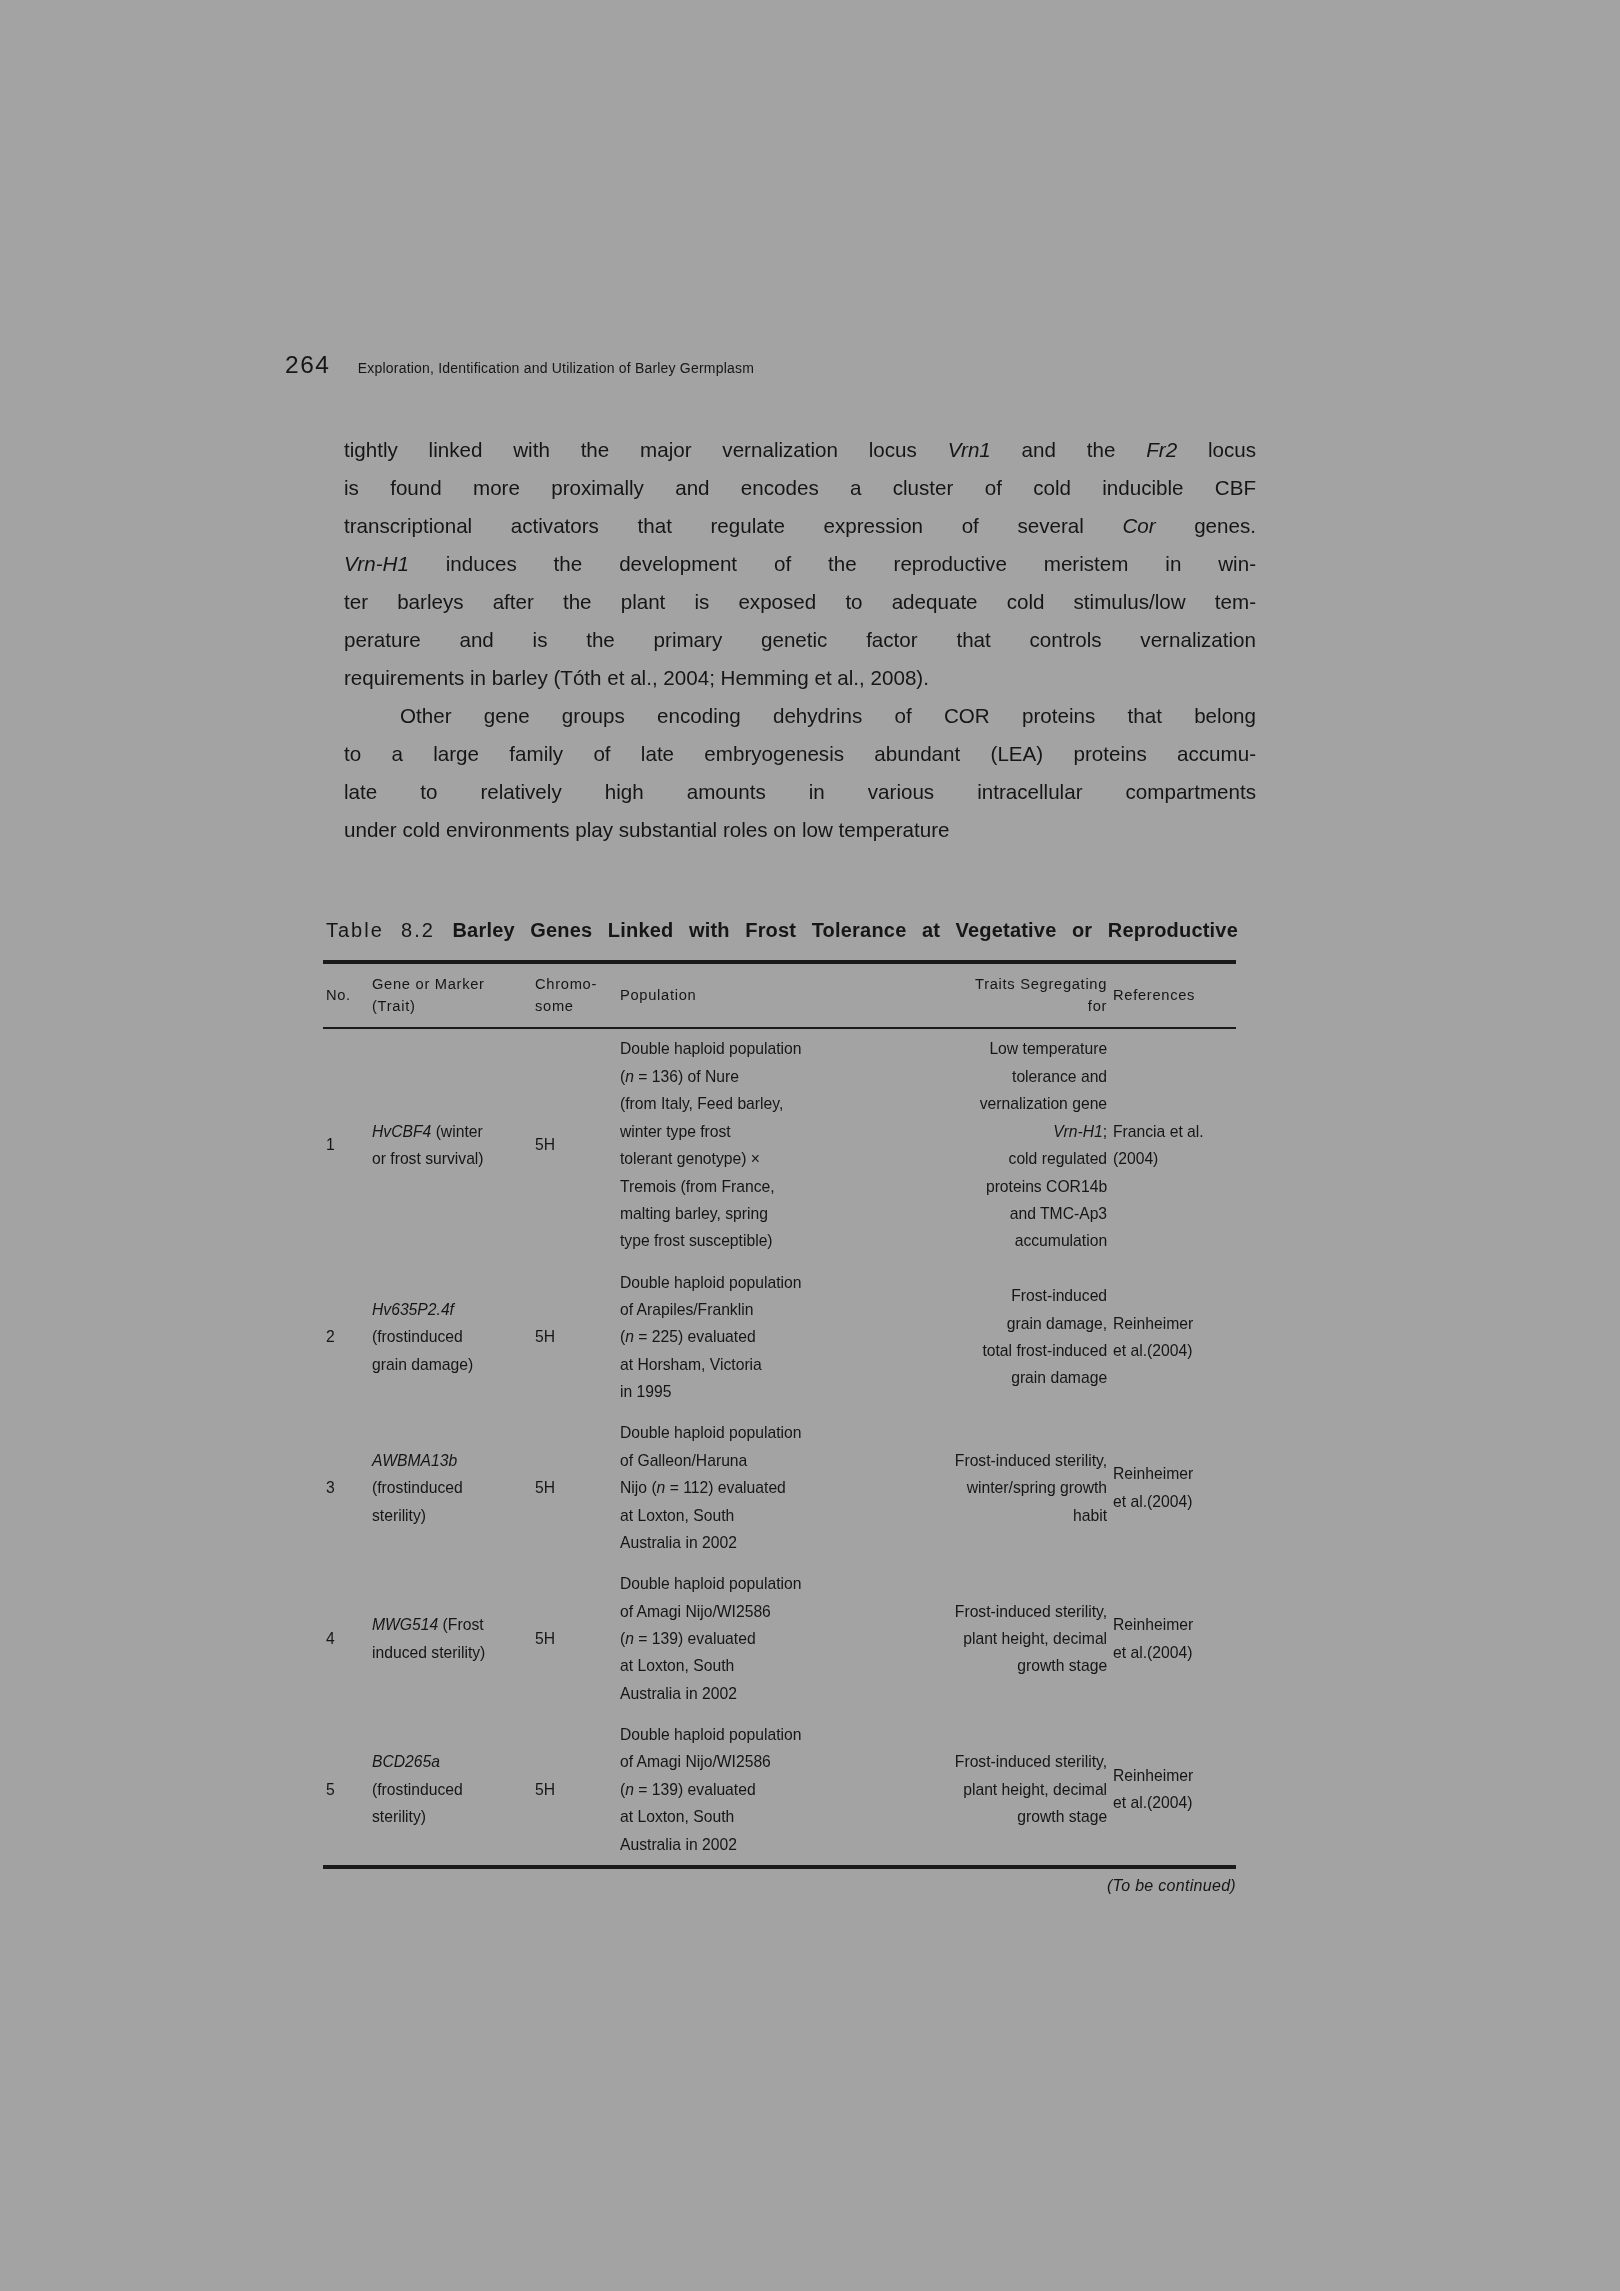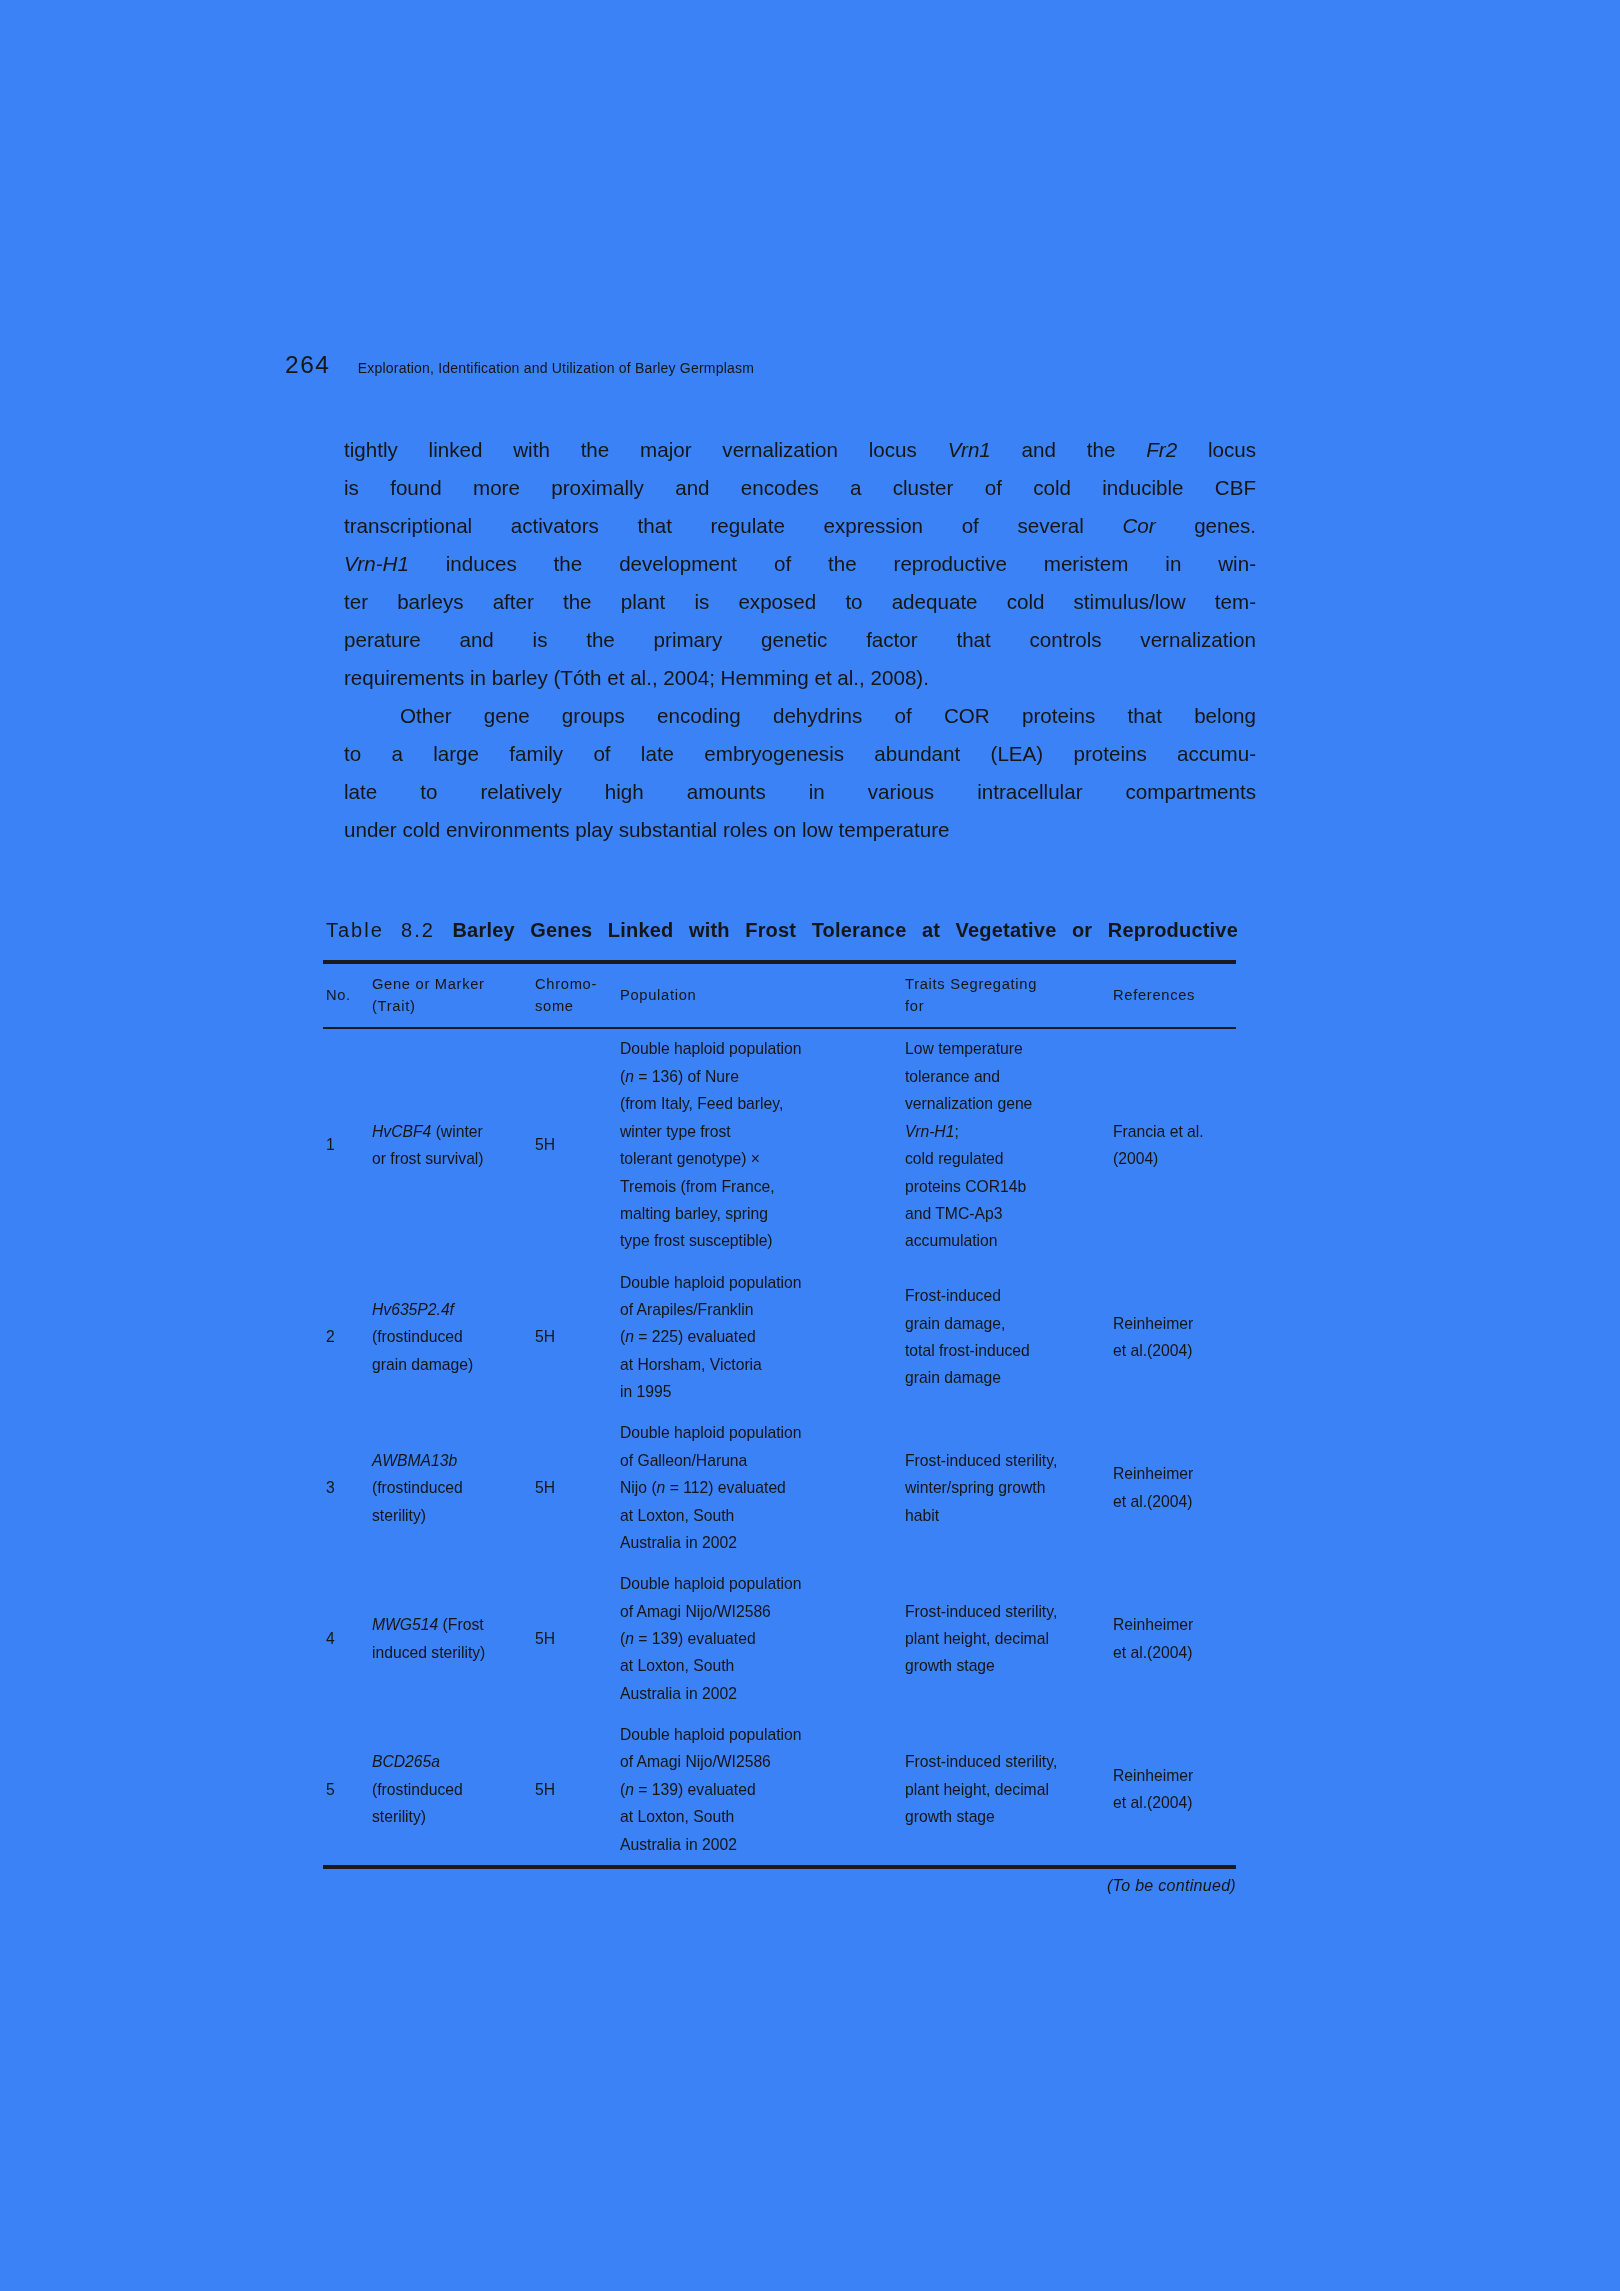--- a/index.html
+++ b/index.html
@@ -1,17 +1,17 @@
 <!DOCTYPE html>
 <html><head>
 <meta charset="utf-8">
 <style>
   html,body{margin:0;padding:0;background:#e8e8e8;}
   .page{
-    position:relative;width:1620px;height:2292px;background:#3b82f6;
+    position:relative;width:1620px;height:2292px;background:#a3a3a3;
     color:#161616;font-family:"Liberation Sans","DejaVu Sans",sans-serif;
     overflow:hidden;margin:0 auto;
   }
   
   .pg-header{position:absolute;left:285px;top:316px;display:flex;align-items:baseline;}
   .pg-num{font-size:24.5px;letter-spacing:1.5px;font-weight:400;}
   .pg-title{font-size:14px;margin-left:27.4px;letter-spacing:0.2px;margin-top:44px;}
   
   .bodytext{position:absolute;left:344px;top:431px;width:912px;font-size:20.6px;}
   .para .tl{line-height:38px;}
@@ -25,21 +25,21 @@
   .tablewrap{position:absolute;left:323px;top:960px;width:913px;}
   .dtable{border-top:4.9px solid #1a1a1a;border-bottom:4.9px solid #1a1a1a;}
   .thead{display:flex;align-items:center;border-bottom:2px solid #1a1a1a;
          padding:8.8px 0;font-size:14.7px;line-height:22.5px;letter-spacing:0.7px;}
   .trow{display:flex;align-items:center;padding:6.9px 0;font-size:15.7px;line-height:27.4px;}
   .cell{box-sizing:border-box;padding-right:5.9px;}
   .c-no{width:49px;padding-left:2.9px;}
   .c-gene{width:163px;}
   .c-chrom{width:85px;}
   .c-pop{width:285px;}
-  .c-traits{width:208px;}
+  .c-traits{width:208px;text-align:right;}
   .c-refs{width:123px;padding-right:0;}
   .note{text-align:right;font-style:italic;font-size:16px;margin-top:7.8px;letter-spacing:0.3px;}
   i{font-style:italic;}
 </style>
 </head>
 <body>
 
 <div class="page">
 
   <div class="pg-header">

